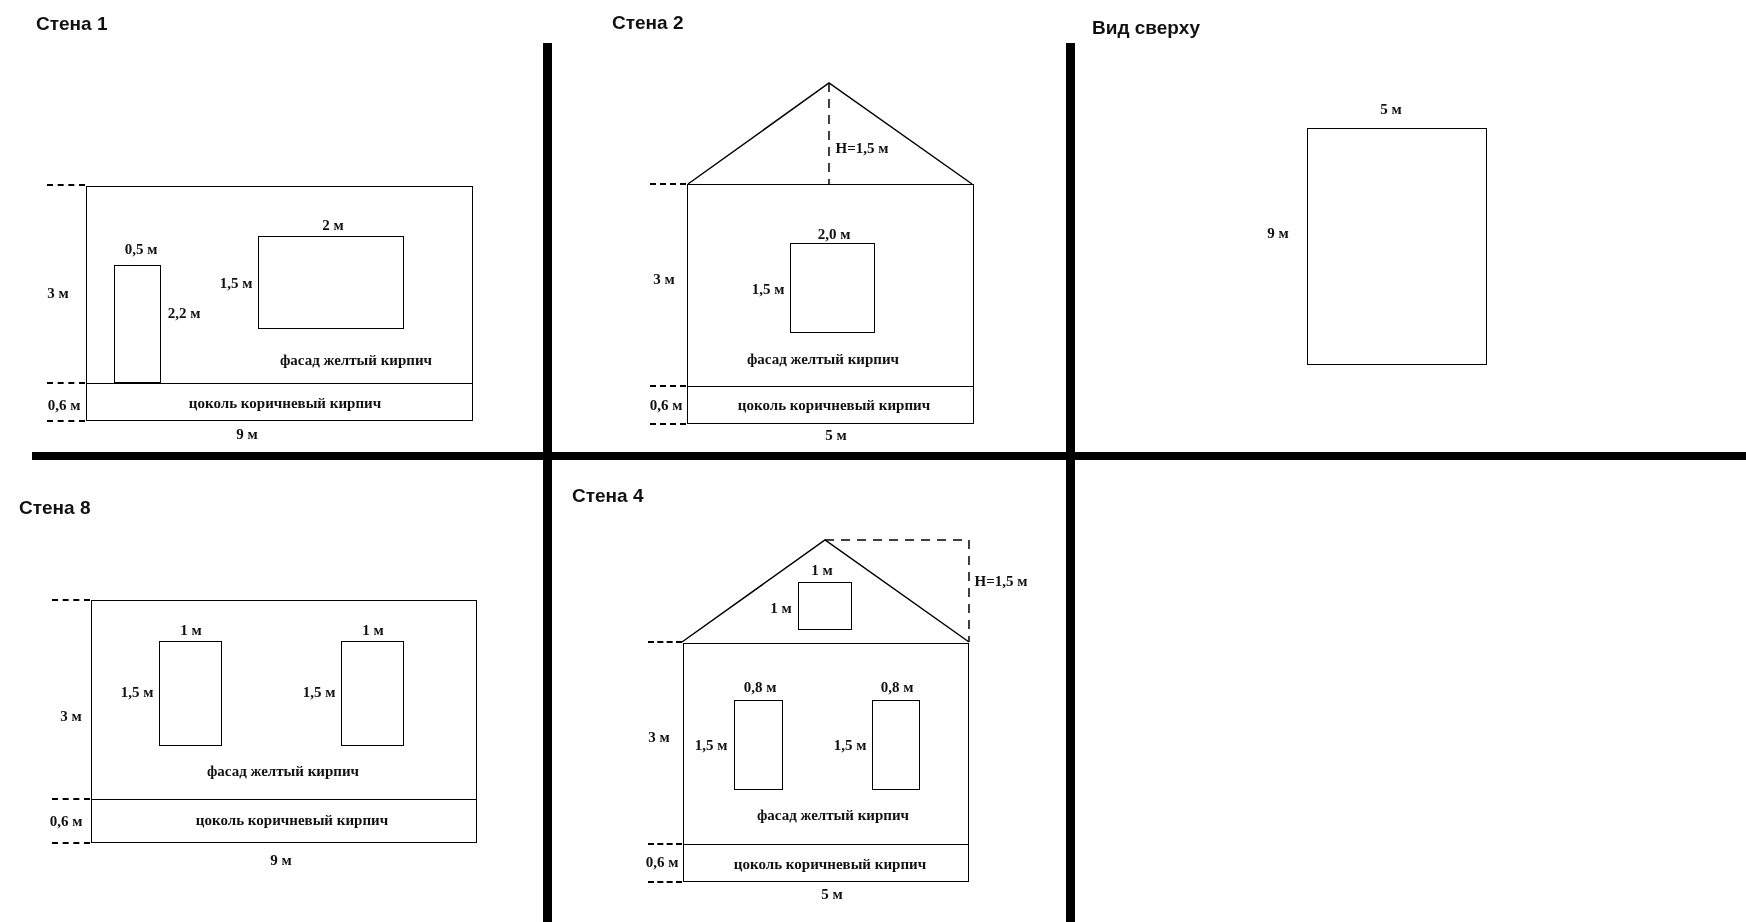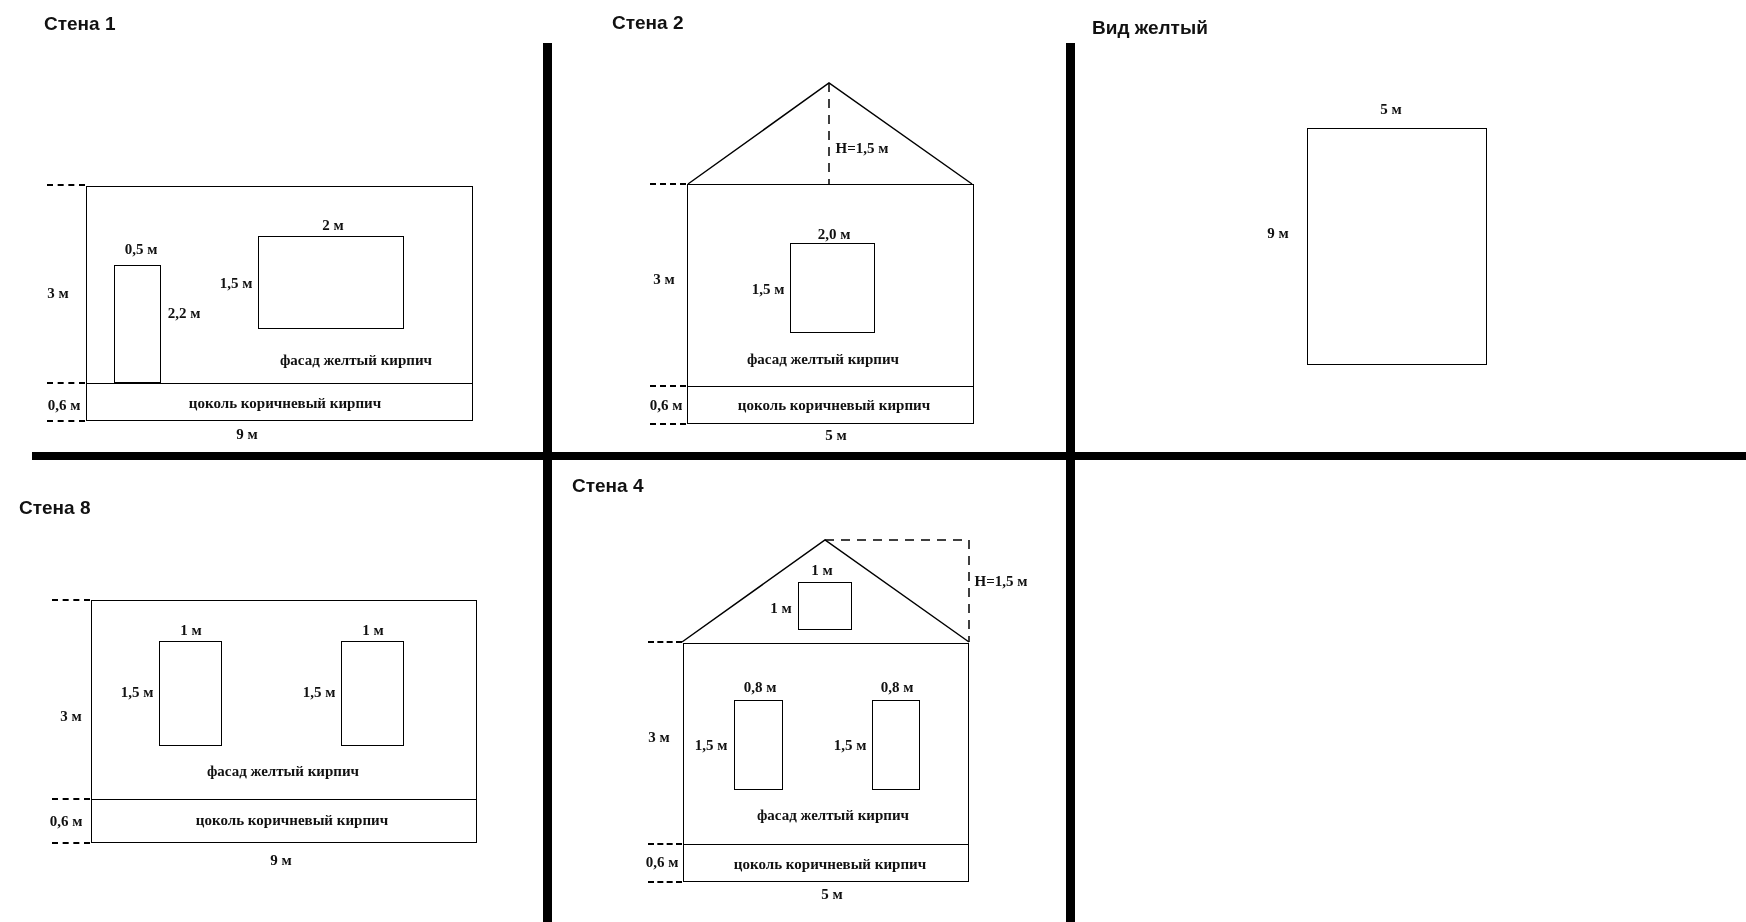--- a/index.html
+++ b/index.html
@@ -34,21 +34,21 @@
 </style>
 </head>
 <body>
 
 <div class="canvas">
 
   <div class="divider-v" style="left:543px;top:43px;height:879px"></div>
   <div class="divider-v" style="left:1066px;top:43px;height:879px"></div>
   <div class="divider-h" style="left:32px;top:452px;width:1714px"></div>
 
-  <div class="title" style="left:44px;top:14px">Стена 1</div>
+  <div class="title" style="left:36px;top:14px">Стена 1</div>
   <div class="rect" style="left:86px;top:186px;width:387px;height:235px"></div>
   <div class="hline" style="left:86px;top:383px;width:387px"></div>
   <div class="rect" style="left:114px;top:265px;width:47px;height:118px"></div>
   <div class="rect" style="left:258px;top:236px;width:146px;height:93px"></div>
   <div class="dash" style="left:47px;top:184px;width:38px"></div>
   <div class="dash" style="left:47px;top:382px;width:38px"></div>
   <div class="dash" style="left:47px;top:420px;width:38px"></div>
   <div class="dim" style="left:141px;top:249px">0,5 м</div>
   <div class="dim" style="left:184px;top:313px">2,2 м</div>
   <div class="dim" style="left:333px;top:225px">2 м</div>
@@ -72,21 +72,21 @@
   <div class="dash" style="left:650px;top:423px;width:36px"></div>
   <div class="dim" style="left:862px;top:148px">H=1,5 м</div>
   <div class="dim" style="left:834px;top:234px">2,0 м</div>
   <div class="dim" style="left:768px;top:289px">1,5 м</div>
   <div class="dim" style="left:664px;top:279px">3 м</div>
   <div class="dim" style="left:666px;top:405px">0,6 м</div>
   <div class="dim" style="left:836px;top:435px">5 м</div>
   <div class="dim" style="left:823px;top:359px">фасад желтый кирпич</div>
   <div class="dim" style="left:834px;top:405px">цоколь коричневый кирпич</div>
 
-  <div class="title" style="left:1092px;top:18px">Вид желтый</div>
+  <div class="title" style="left:1092px;top:18px">Вид сверху</div>
   <div class="rect" style="left:1307px;top:128px;width:180px;height:237px"></div>
   <div class="dim" style="left:1391px;top:109px">5 м</div>
   <div class="dim" style="left:1278px;top:233px">9 м</div>
 
   <div class="title" style="left:19px;top:498px">Стена 8</div>
   <div class="rect" style="left:91px;top:600px;width:386px;height:243px"></div>
   <div class="hline" style="left:91px;top:799px;width:386px"></div>
   <div class="rect" style="left:159px;top:641px;width:63px;height:105px"></div>
   <div class="rect" style="left:341px;top:641px;width:63px;height:105px"></div>
   <div class="dash" style="left:52px;top:599px;width:38px"></div>
@@ -95,21 +95,21 @@
   <div class="dim" style="left:191px;top:630px">1 м</div>
   <div class="dim" style="left:373px;top:630px">1 м</div>
   <div class="dim" style="left:137px;top:692px">1,5 м</div>
   <div class="dim" style="left:319px;top:692px">1,5 м</div>
   <div class="dim" style="left:71px;top:716px">3 м</div>
   <div class="dim" style="left:66px;top:821px">0,6 м</div>
   <div class="dim" style="left:281px;top:860px">9 м</div>
   <div class="dim" style="left:283px;top:771px">фасад желтый кирпич</div>
   <div class="dim" style="left:292px;top:820px">цоколь коричневый кирпич</div>
 
-  <div class="title" style="left:572px;top:476px">Стена 4</div>
+  <div class="title" style="left:572px;top:486px">Стена 4</div>
   <svg class="roof" style="left:650px;top:533px" width="325" height="115" viewBox="0 0 325 115">
     <polyline points="32,109 175,7 319,109" fill="none" stroke="#000" stroke-width="1.5"></polyline>
     <line x1="175" y1="7" x2="319" y2="7" stroke="#000" stroke-width="1.5" stroke-dasharray="9 7"></line>
     <line x1="319" y1="7" x2="319" y2="109" stroke="#000" stroke-width="1.5" stroke-dasharray="9 7"></line>
   </svg>
   <div class="rect" style="left:683px;top:643px;width:286px;height:239px"></div>
   <div class="hline" style="left:683px;top:844px;width:286px"></div>
   <div class="rect" style="left:798px;top:582px;width:54px;height:48px"></div>
   <div class="rect" style="left:734px;top:700px;width:49px;height:90px"></div>
   <div class="rect" style="left:872px;top:700px;width:48px;height:90px"></div>

